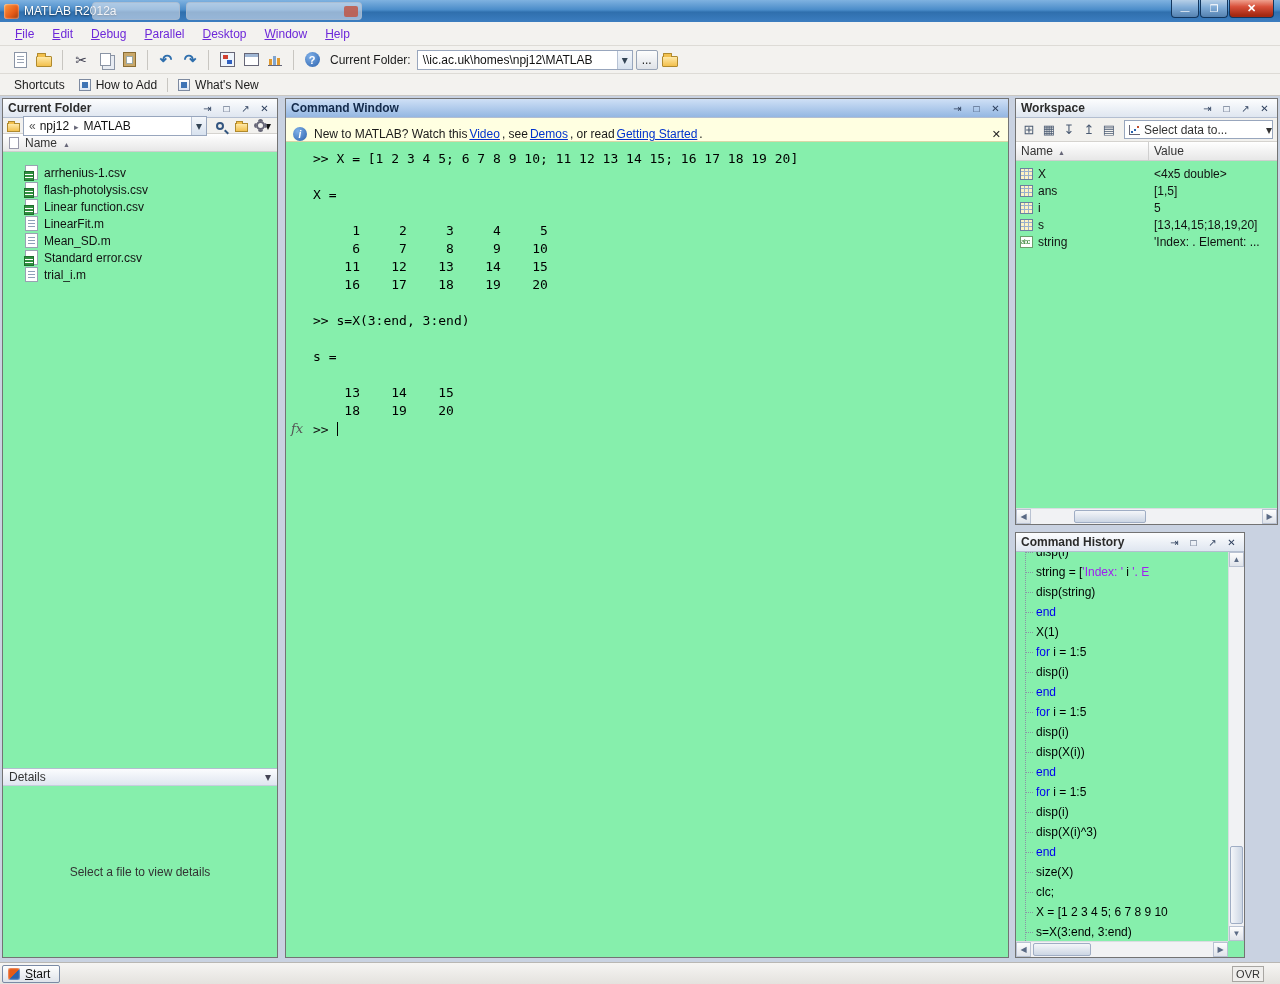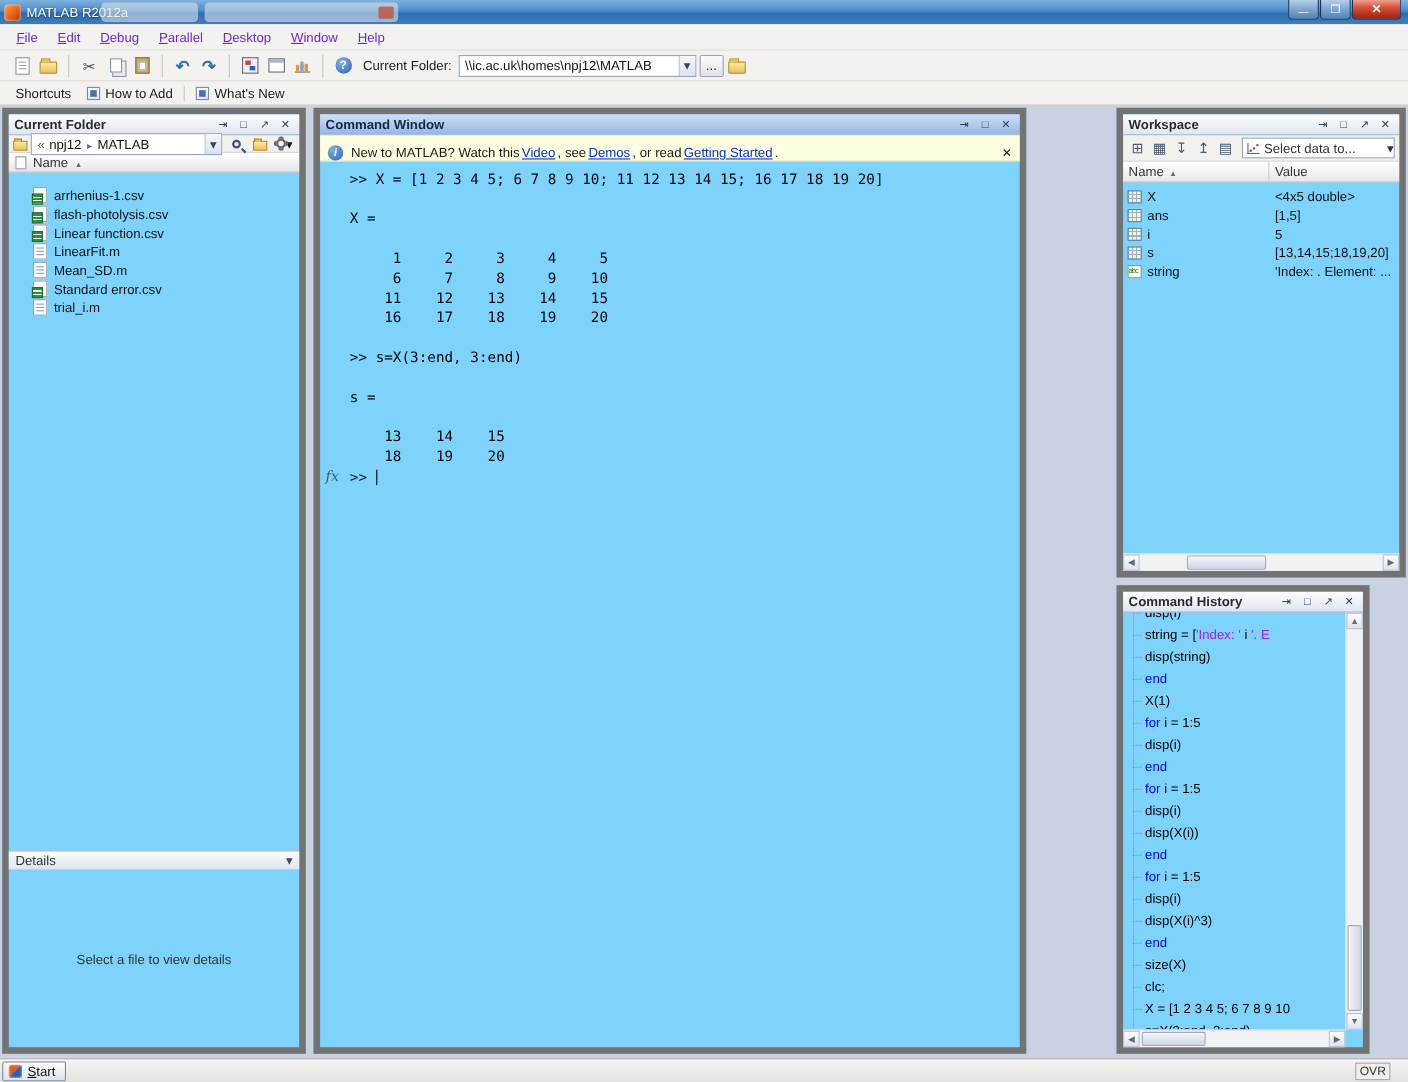--- a/index.html
+++ b/index.html
@@ -75,21 +75,21 @@
      padding-left:5px;position:relative}
   .combo-path{width:216px}
   .combo .g-down{margin-left:auto;width:15px;height:100%;display:flex;align-items:center;justify-content:center;
      background:linear-gradient(#f4f7fb,#d8e2ef);border-left:1px solid #b7c2d4;color:#345}
   .g-down::before{content:"▾"}
   .btn-3d{height:20px;border:1px solid #97a3b6;background:linear-gradient(#fdfdfd,#dfe2e8);
      display:flex;align-items:center;justify-content:center;padding:0 5px;margin-left:3px;border-radius:2px;color:#222}
 
   
   .workarea{position:absolute;top:96px;left:0;right:0;height:866px;background:#c9d2e1}
-  .panel{position:absolute;background:#7dd3fc;border:6px solid #737373}
+  .panel{position:absolute;background:#86efac;border:1px solid #737373}
   .panel-title{height:19px;background:linear-gradient(#fcfdfe,#dfe6f0);border-bottom:1px solid #b3bed0;
      display:flex;align-items:center;padding:0 5px;font-weight:bold;color:#2b2b2b;font-size:12px}
   .panel-title.active{background:linear-gradient(#cfe0f6,#94b7e2);color:#12294a}
   .pt-icons{margin-left:auto;display:flex;gap:4px;font-weight:normal}
   .pt-btn{width:15px;height:14px;display:flex;align-items:center;justify-content:center;
      font-size:10px;color:#2c3e5c}
   .g-dock::before{content:"⇥"}
   .g-maxp::before{content:"□"}
   .g-undock::before{content:"↗"}
   .g-closep::before{content:"✕"}
@@ -119,21 +119,21 @@
   .file-icon.t-m::after{content:"";position:absolute;left:2px;top:3px;width:7px;height:1px;background:#8ea0b8;
      box-shadow:0 3px 0 #8ea0b8,0 6px 0 #8ea0b8}
   .cf-details-bar{position:absolute;left:0;right:0;top:669px;height:18px;
      background:linear-gradient(#fbfcfe,#dfe6f0);border-top:1px solid #b3bed0;border-bottom:1px solid #c6cede;
      display:flex;align-items:center;padding:0 6px;color:#333}
   .g-chev::before{content:"▾";color:#445;margin-left:auto}
   .cf-details-bar .g-chev{margin-left:auto}
   .cf-details-area{position:absolute;left:0;right:0;top:688px;bottom:0;display:flex;align-items:center;justify-content:center;color:#333}
 
   
-  .p-commandwindow{left:285px;top:2px;width:648px;height:860px}
+  .p-commandwindow{left:285px;top:2px;width:724px;height:860px}
   .cw-banner{height:24px;background:#ffffe1;border-bottom:1px solid #d9d7a8;display:flex;align-items:flex-end;
      padding:0 7px;gap:2px;color:#1a1a1a}
   .info-icon{width:14px;height:14px;border-radius:50%;background:radial-gradient(circle at 35% 30%,#7fb0e8,#2b62ad);
      color:#fff;font-size:10px;font-style:italic;font-weight:bold;display:flex;align-items:center;justify-content:center;margin-right:5px}
   .info-icon::before{content:"i"}
   .link{color:#0033cc;text-decoration:underline}
   .banner-close{margin-left:auto;color:#222;font-size:11px}
   .banner-close::before{content:"✕"}
   .cw-pre{margin:0;font-family:"DejaVu Sans Mono",monospace;font-size:13px;line-height:18px;
      padding:8px 0 0 27px;white-space:pre;color:#000}

